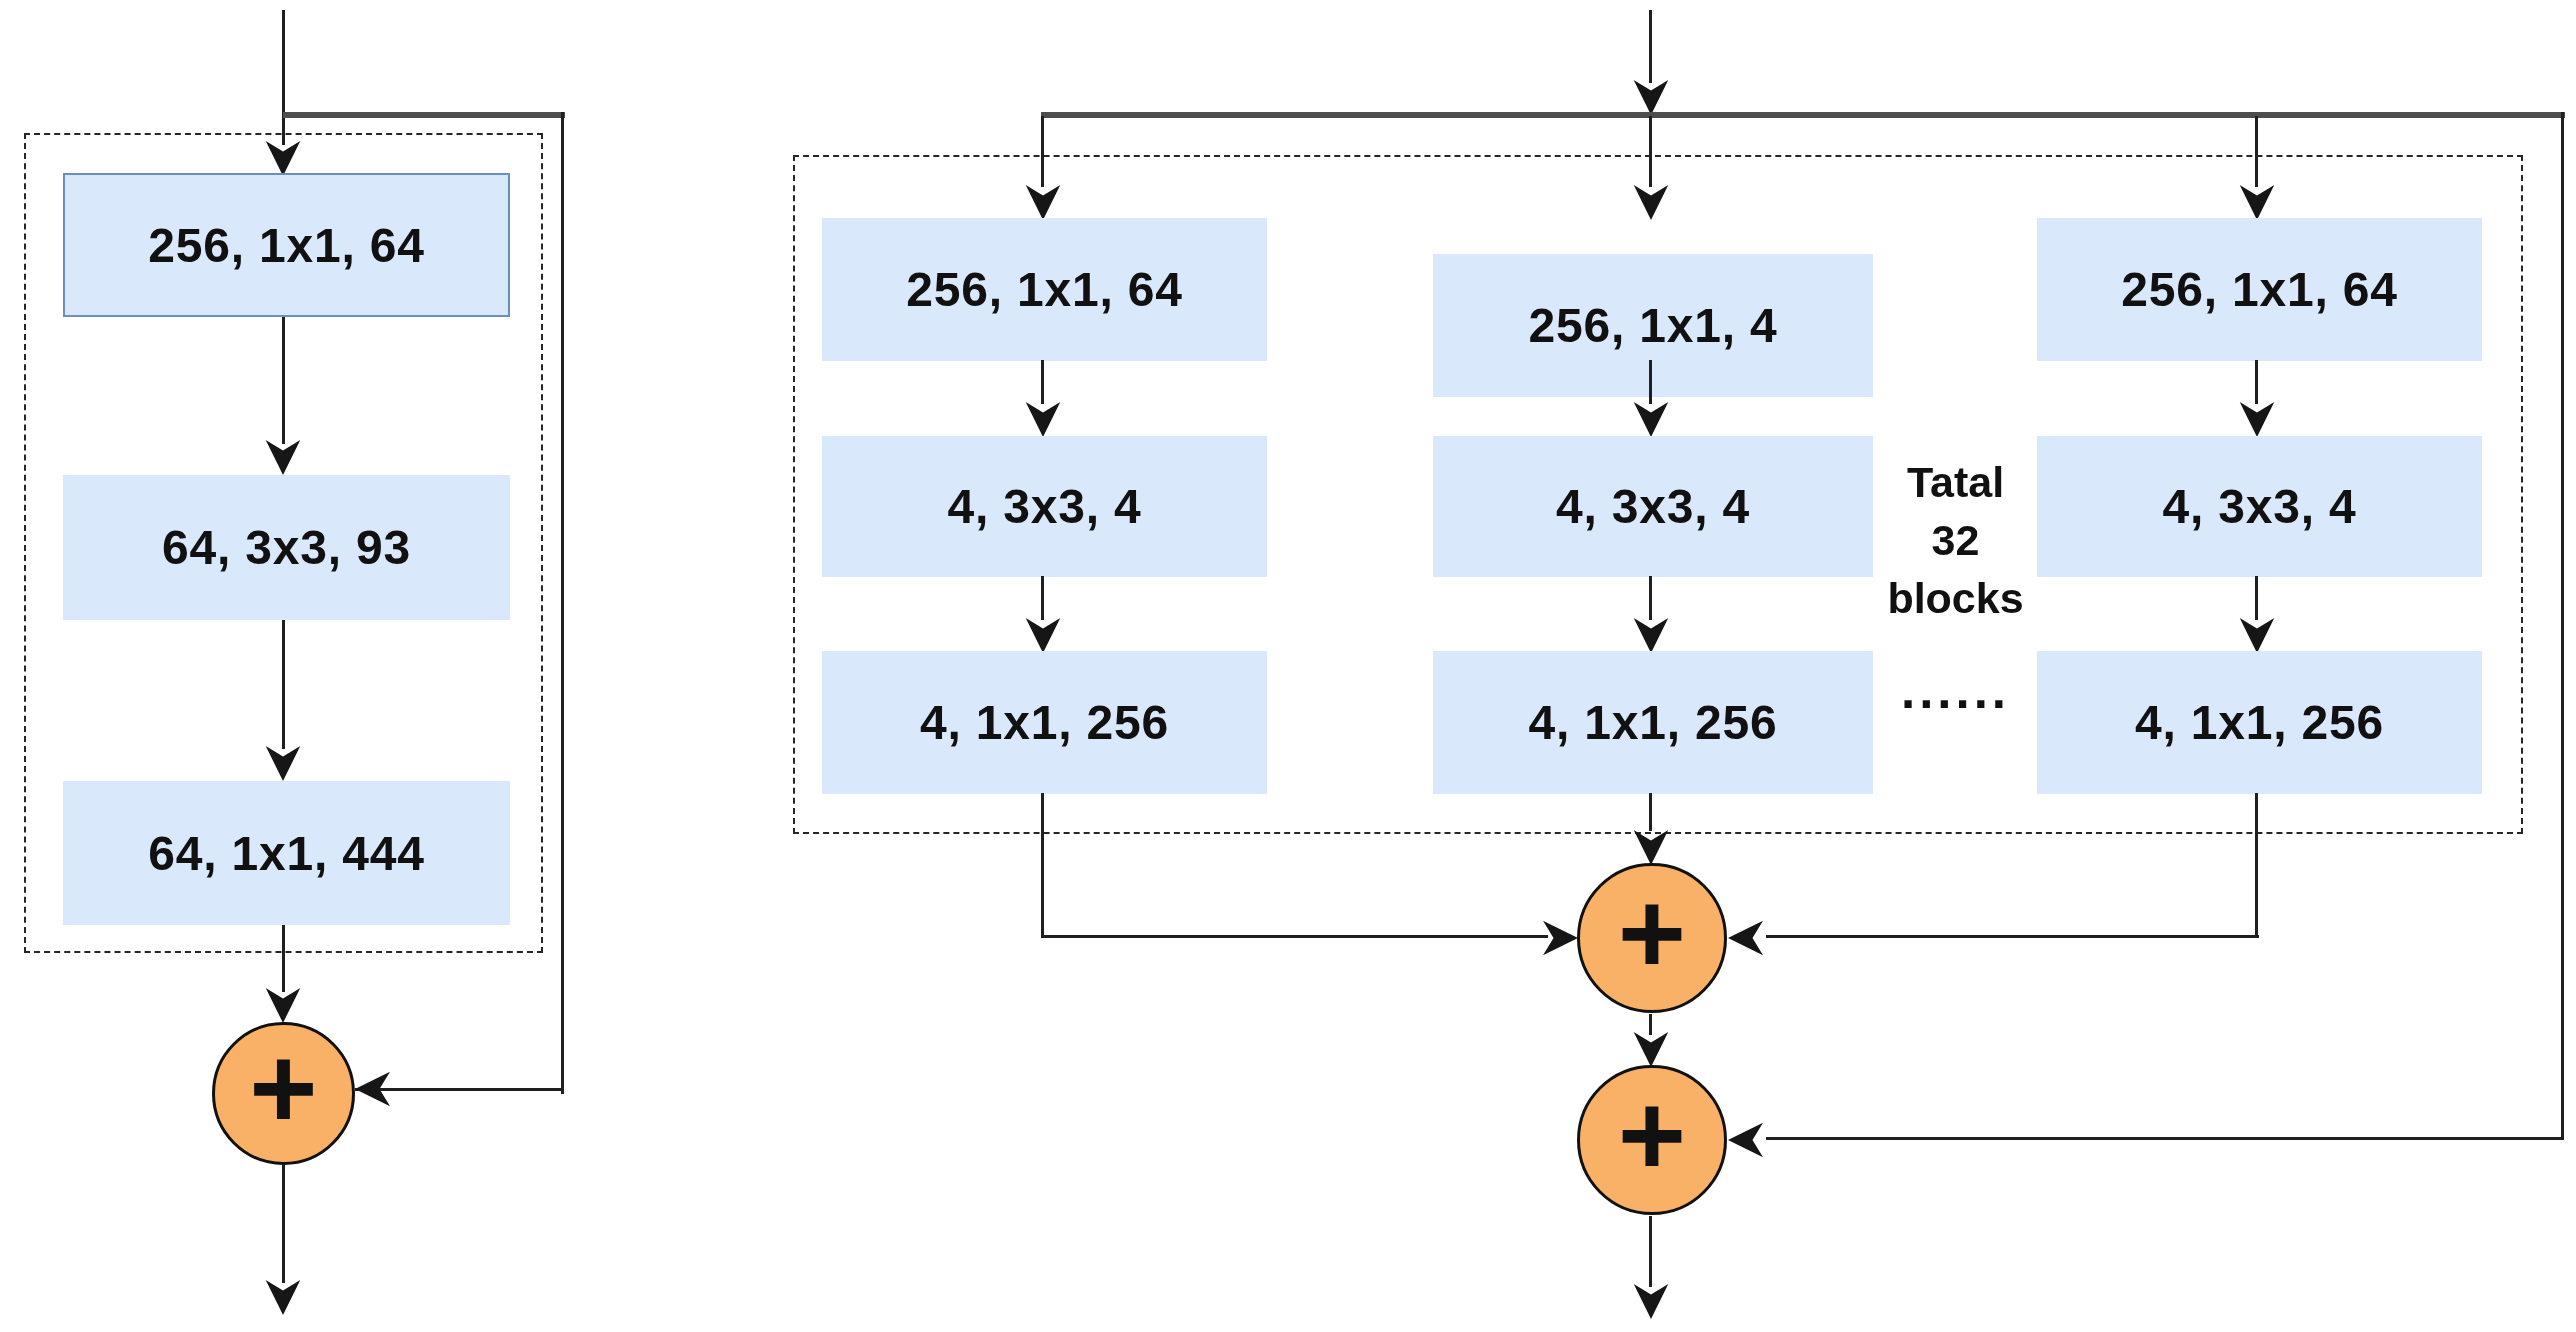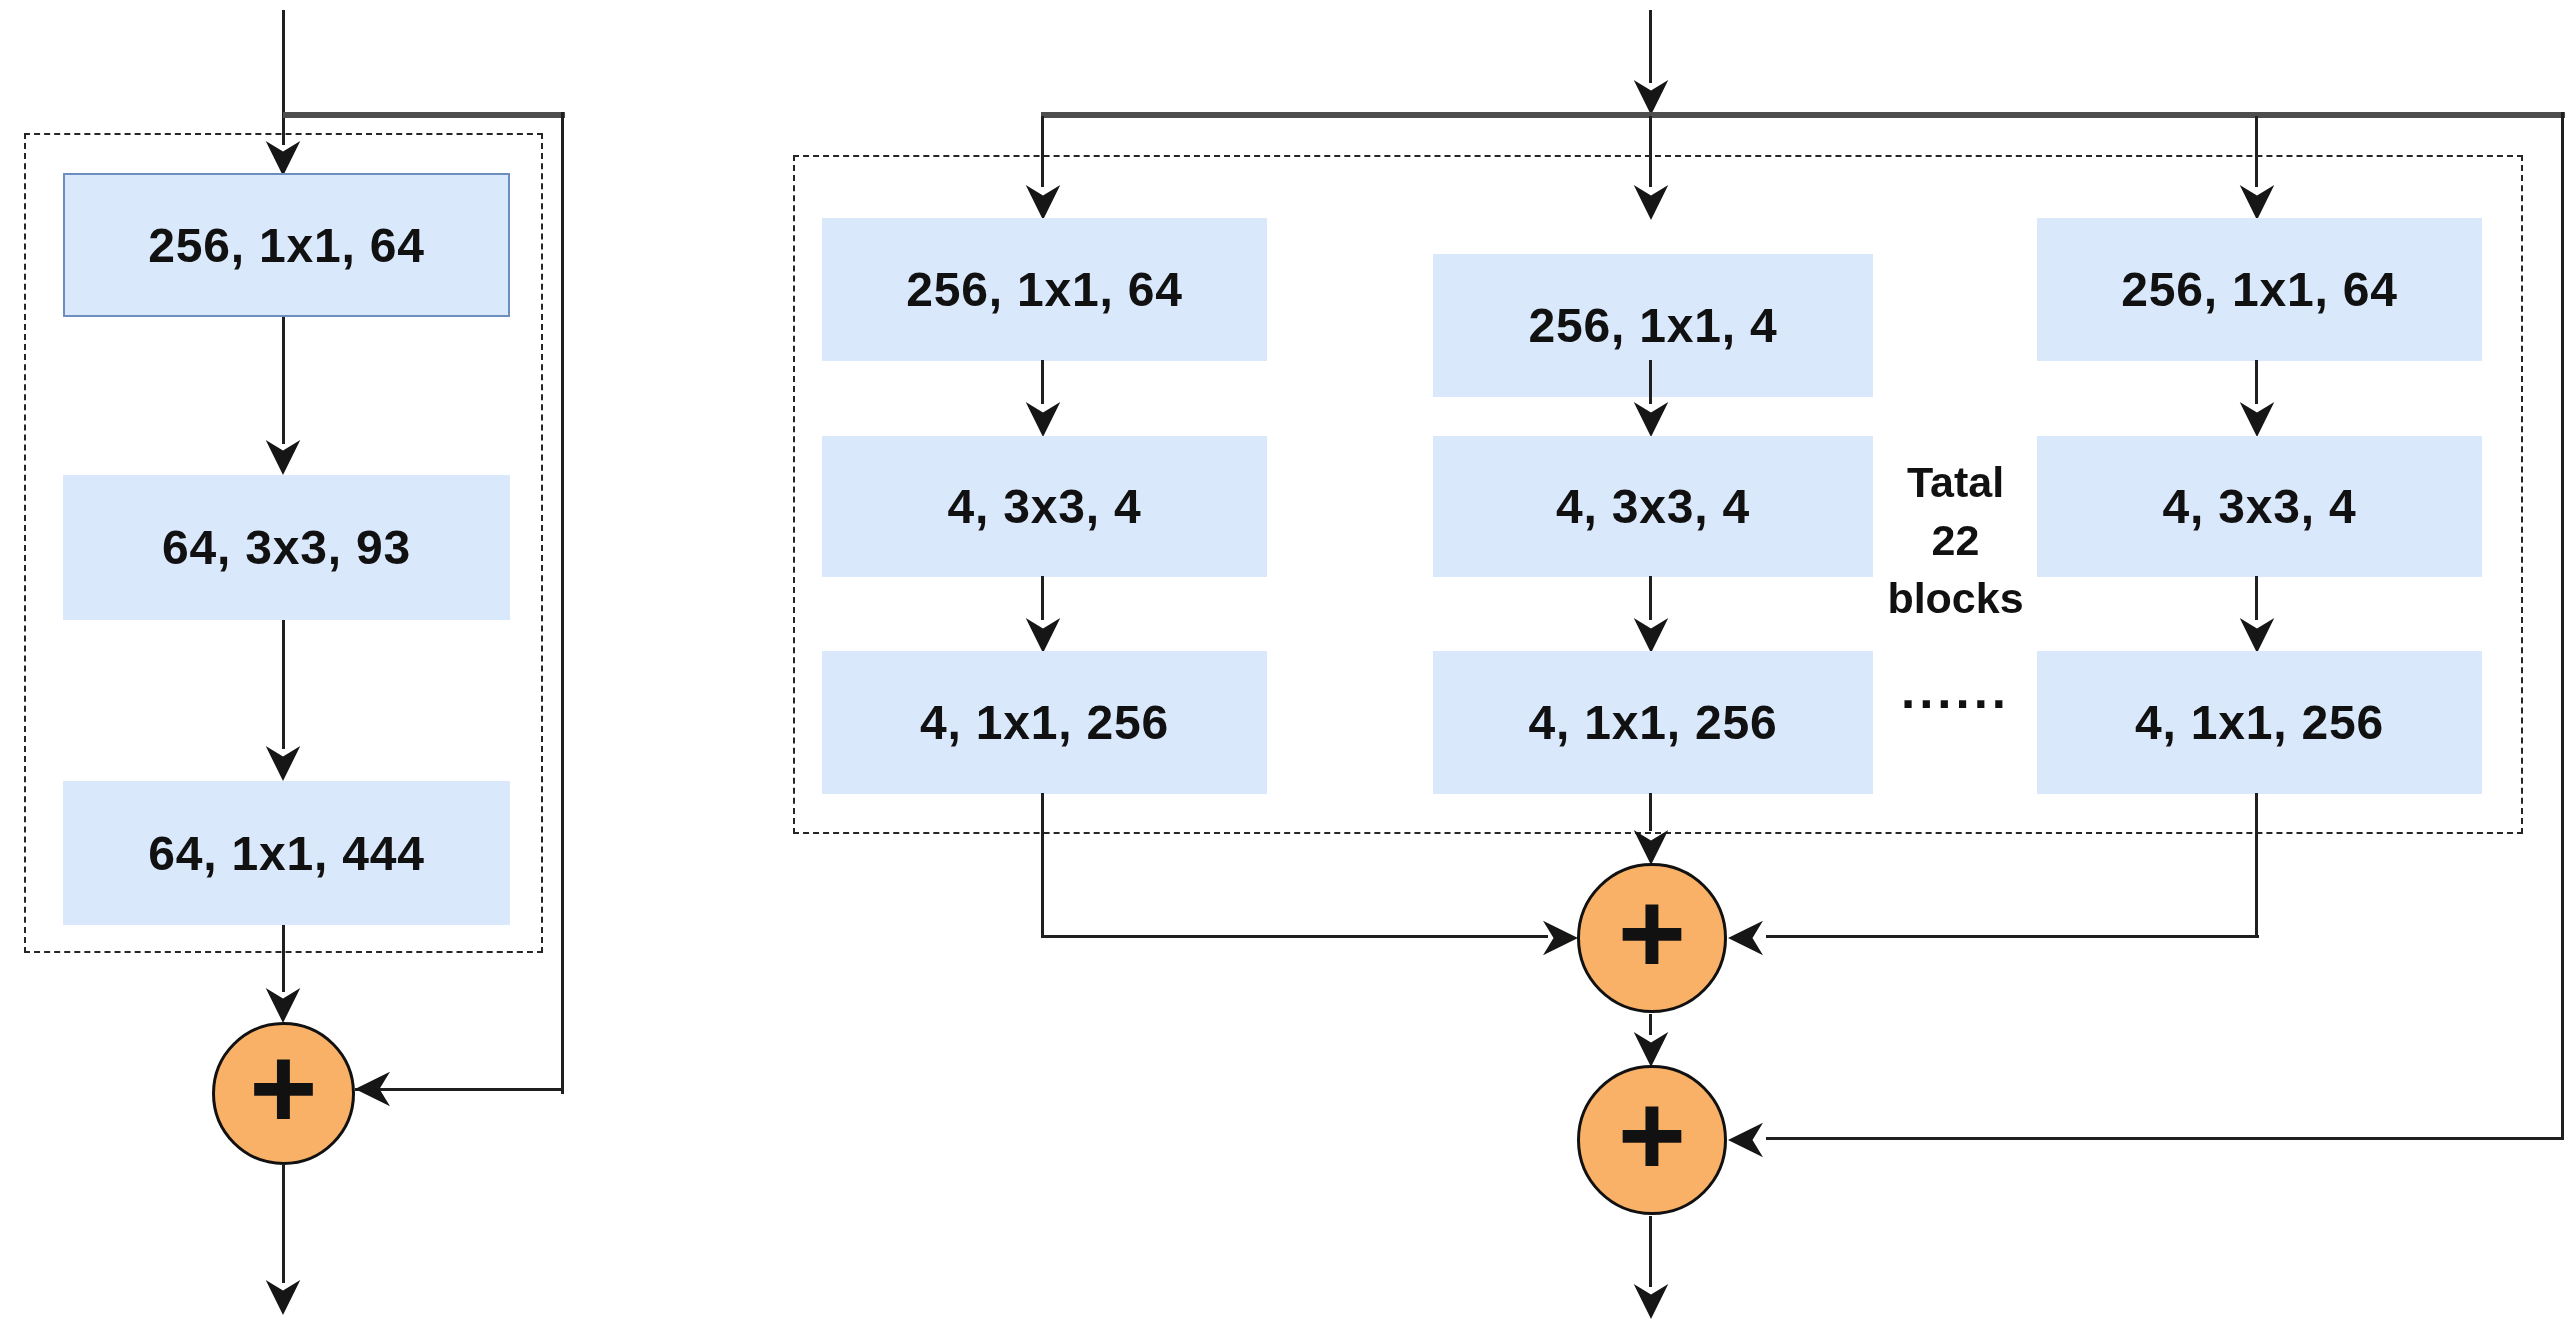--- a/index.html
+++ b/index.html
@@ -118,21 +118,21 @@
       <span>4, 3x3, 4</span>
     </div>
     <div class="vline" style="left:1649px;top:576px;height:44px;"></div>
     <div class="ah down" style="left:1633px;top:618px;"></div>
     <div class="bluebox" style="left:1433px;top:651px;width:440px;height:143px;">
       <span>4, 1x1, 256</span>
     </div>
 
     <div class="annotation" style="left:1866px;top:453px;width:179px;">
       <div>Tatal</div>
-      <div>22</div>
+      <div>32</div>
       <div>blocks</div>
     </div>
     <div class="dots" style="left:1866px;top:665px;width:179px;">......</div>
 
     <div class="bluebox" style="left:2037px;top:218px;width:445px;height:143px;">
       <span>256, 1x1, 64</span>
     </div>
     <div class="vline" style="left:2255px;top:360px;height:44px;"></div>
     <div class="ah down" style="left:2239px;top:402px;"></div>
     <div class="bluebox" style="left:2037px;top:436px;width:445px;height:141px;">

